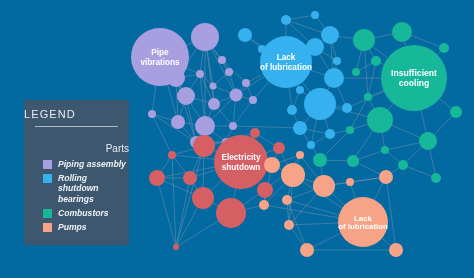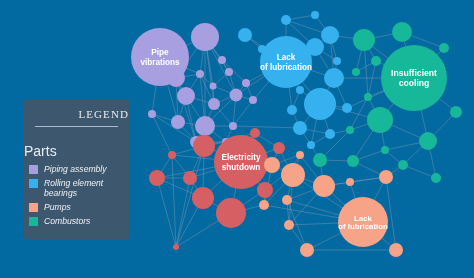--- a/index.html
+++ b/index.html
@@ -32,41 +32,41 @@
   #legend {
     position: absolute;
     left: 24px;
     top: 100px;
     width: 105px;
     background: rgba(70, 84, 104, 0.88);
     padding: 8px 0 9px 0;
     box-sizing: border-box;
   }
   .legend-title {
-    text-align: right;
+    text-align: left;
     color: #e8ecf2;
     font-size: 11px;
     letter-spacing: 1.1px;
     padding-bottom: 6px;
-    font-family: Liberation Serif, serif;
   }
   .legend-rule {
     height: 1px;
     background: #aeb8c6;
     margin: 0 11px 5px 11px;
   }
   .legend-sub {
-    text-align: left;
+    text-align: right;
     color: #e8ecf2;
-    font-size: 14px;
+    font-size: 10px;
     padding-bottom: 5px;
     margin-top: 16px;
   }
   .legend-items {
-    padding: 0 0 0 5px;
+    padding: 0 0 0 19px;
+    font-weight: bold;
   }
   .legend-row {
     display: flex;
     align-items: flex-start;
     margin-bottom: 3.5px;
   }
   .swatch {
     width: 9px;
     height: 9px;
     flex: 0 0 9px;
@@ -365,26 +365,26 @@
     <div class="legend-title">LEGEND</div>
     <div class="legend-rule"></div>
     <div class="legend-sub">Parts</div>
     <div class="legend-items" id="legend-items">
         <div class="legend-row">
           <span class="swatch" style="background: rgb(167, 159, 224);"></span>
           <span class="legend-text">Piping assembly</span>
         </div>
         <div class="legend-row">
           <span class="swatch" style="background: rgb(53, 177, 239);"></span>
-          <span class="legend-text">Rolling element bearings</span>
+          <span class="legend-text">Rolling shutdown bearings</span>
+        </div>
+        <div class="legend-row">
+          <span class="swatch" style="background: rgb(23, 183, 154);"></span>
+          <span class="legend-text">Combustors</span>
         </div>
         <div class="legend-row">
           <span class="swatch" style="background: rgb(247, 163, 135);"></span>
           <span class="legend-text">Pumps</span>
         </div>
-        <div class="legend-row">
-          <span class="swatch" style="background: rgb(23, 183, 154);"></span>
-          <span class="legend-text">Combustors</span>
-        </div>
       </div>
   </div>
 
 </div>
 
 </body></html>

